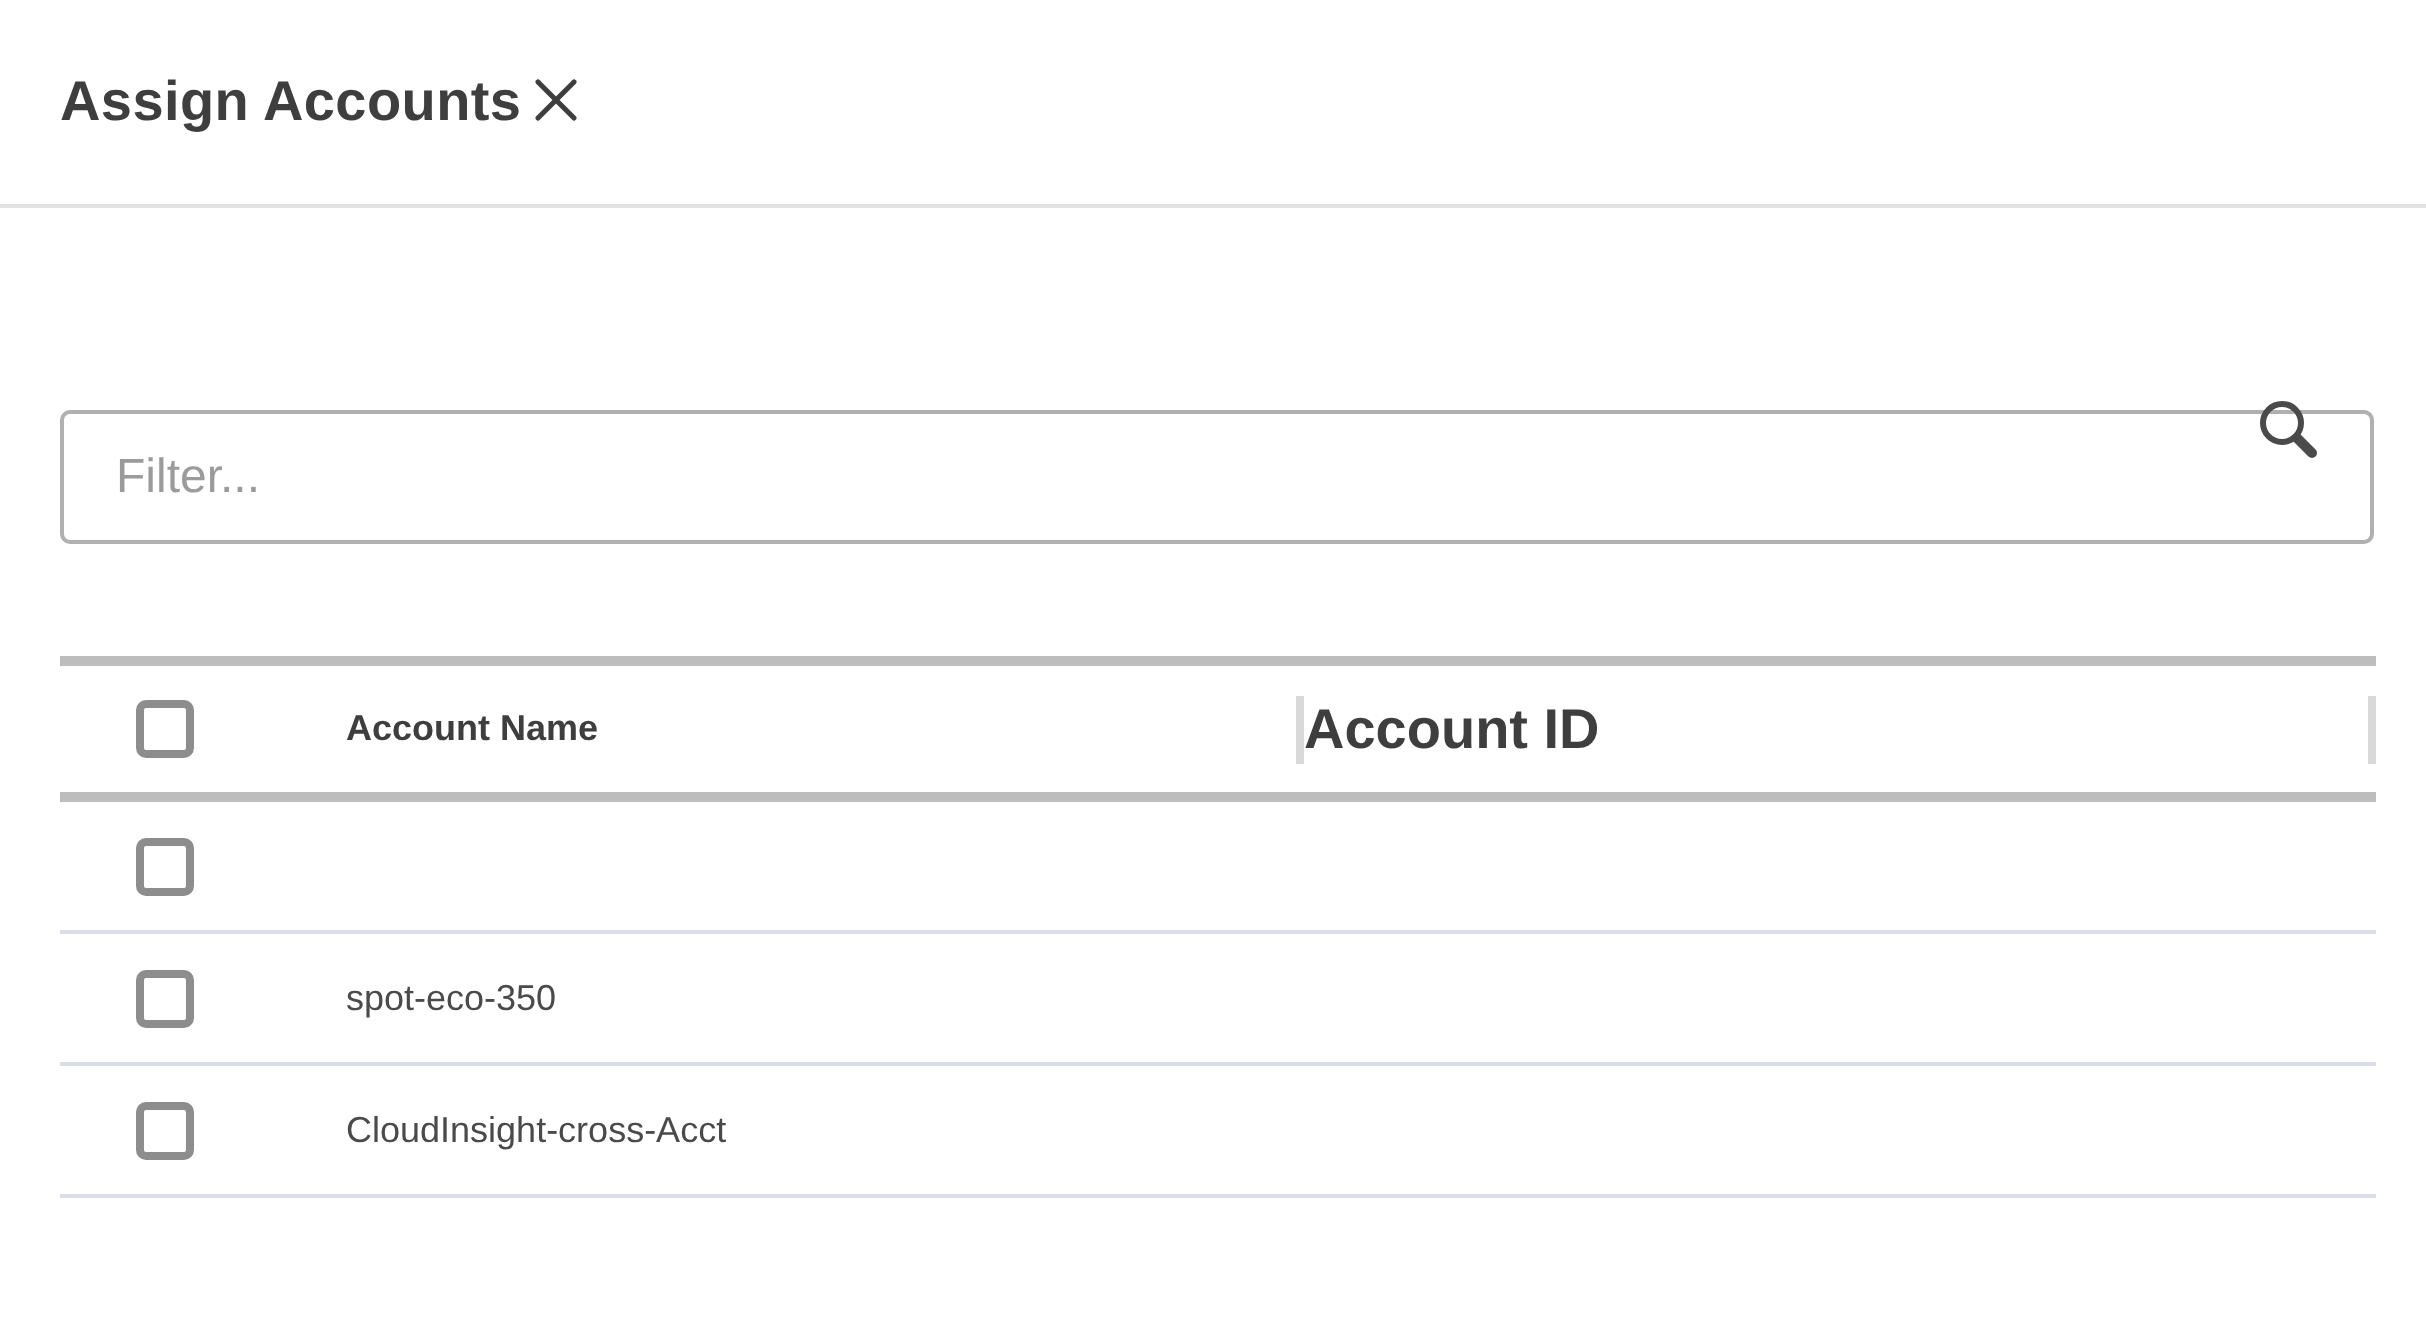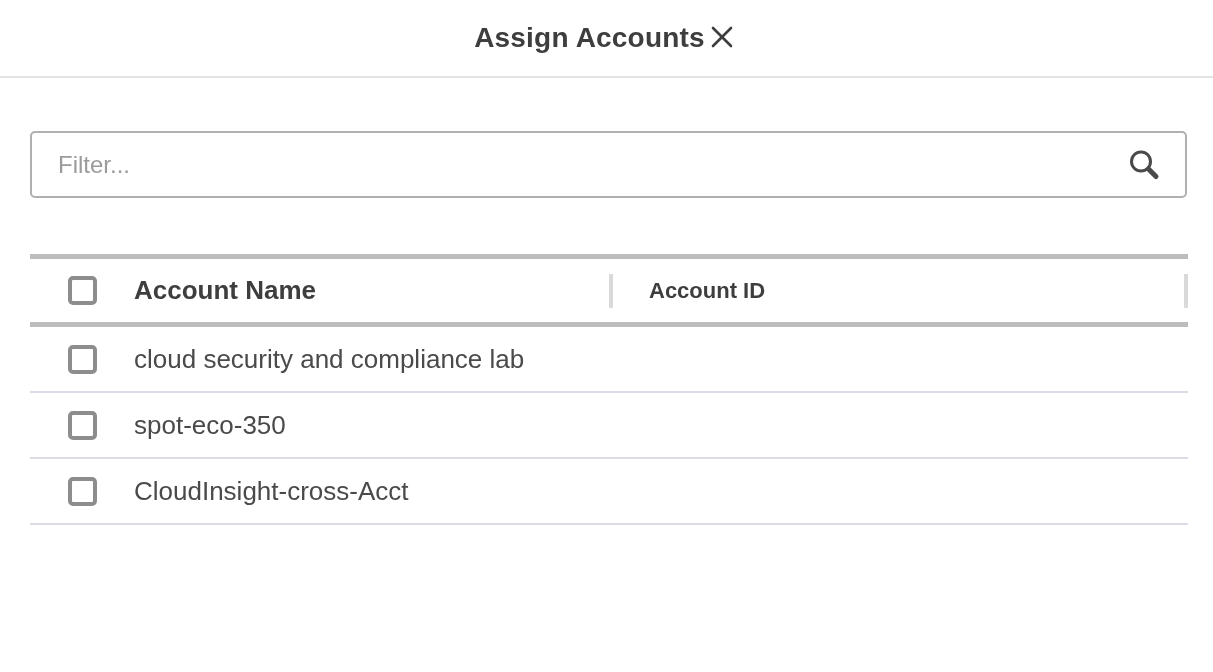--- a/index.html
+++ b/index.html
@@ -4,25 +4,25 @@
 <style>
   * { margin: 0; padding: 0; box-sizing: border-box; }
   html, body {
     width: 1213px; height: 672px;
     background: #ffffff;
     overflow: hidden;
     font-family: "Liberation Sans", sans-serif;
   }
   
   .modal-header {
-    height: 78px;
+    height: 104px;
     padding: 12px 30px;
     display: flex;
     align-items: center;
-    justify-content: center;
+    justify-content: flex-start;
     border-bottom: 2px solid #e3e3e3;
   }
   .modal-title {
     font-size: 28px;
     font-weight: bold;
     color: #3e3e3e;
     letter-spacing: 0.2px;
   }
   .close-btn {
     width: 34px; height: 34px;
@@ -38,20 +38,21 @@
   .filter-input {
     width: 100%;
     height: 67px;
     border: 2px solid #b0b0b0;
     border-radius: 5px;
     padding: 0 70px 0 26px;
     font-size: 24px;
     color: #4a4a4a;
     font-family: "Liberation Sans", sans-serif;
     outline: none;
+    margin-top: 48px;
   }
   .filter-input::placeholder { color: #9b9b9b; opacity: 1; }
   .search-icon {
     position: absolute;
     right: 26px;
     top: 50%;
     transform: translateY(-50%);
     width: 34px; height: 34px;
     cursor: pointer;
     display: flex; align-items: center; justify-content: center;
@@ -84,40 +85,40 @@
     width: 29px; height: 29px;
     border: 4px solid #8d8d8d;
     border-radius: 5px;
     background: #ffffff;
     cursor: pointer;
     flex: none;
   }
   .cell-name {
     width: 475px;
     flex: none;
-    font-size: 26px;
+    font-size: 18px;
     color: #4a4a4a;
     white-space: nowrap;
     overflow: hidden;
+    margin-left: 39px;
   }
   .thead-row .cell-name, .thead-row .cell-id {
     font-weight: bold;
     color: #3e3e3e;
   }
   .col-divider {
     width: 4px;
     height: 34px;
     background: #d9d9d9;
     flex: none;
   }
   .tbody-row .col-divider { background: transparent; }
   .cell-id {
     flex: 1;
-    padding-left: 36px;
-    font-size: 22px;
+    font-size: 28px;
     color: #4a4a4a;
     white-space: nowrap;
     overflow: hidden;
   }
 </style>
 </head>
 <body>
 
 <div class="modal-header">
   <div class="modal-title">Assign Accounts</div>
@@ -149,21 +150,20 @@
     <div class="cell-name">Account Name</div>
     <div class="col-divider"></div>
     <div class="cell-id">Account ID</div>
     <div class="col-divider"></div>
   </div>
   <div id="table-body">
   <div class="tbody-row">
     <div class="cell-check">
       <span class="checkbox"></span>
     </div>
-    <div class="cell-name">cloud security and compliance lab</div>
     <div class="col-divider"></div>
     <div class="cell-id"></div>
   </div>
 
 
   <div class="tbody-row">
     <div class="cell-check">
       <span class="checkbox"></span>
     </div>
     <div class="cell-name">spot-eco-350</div>

